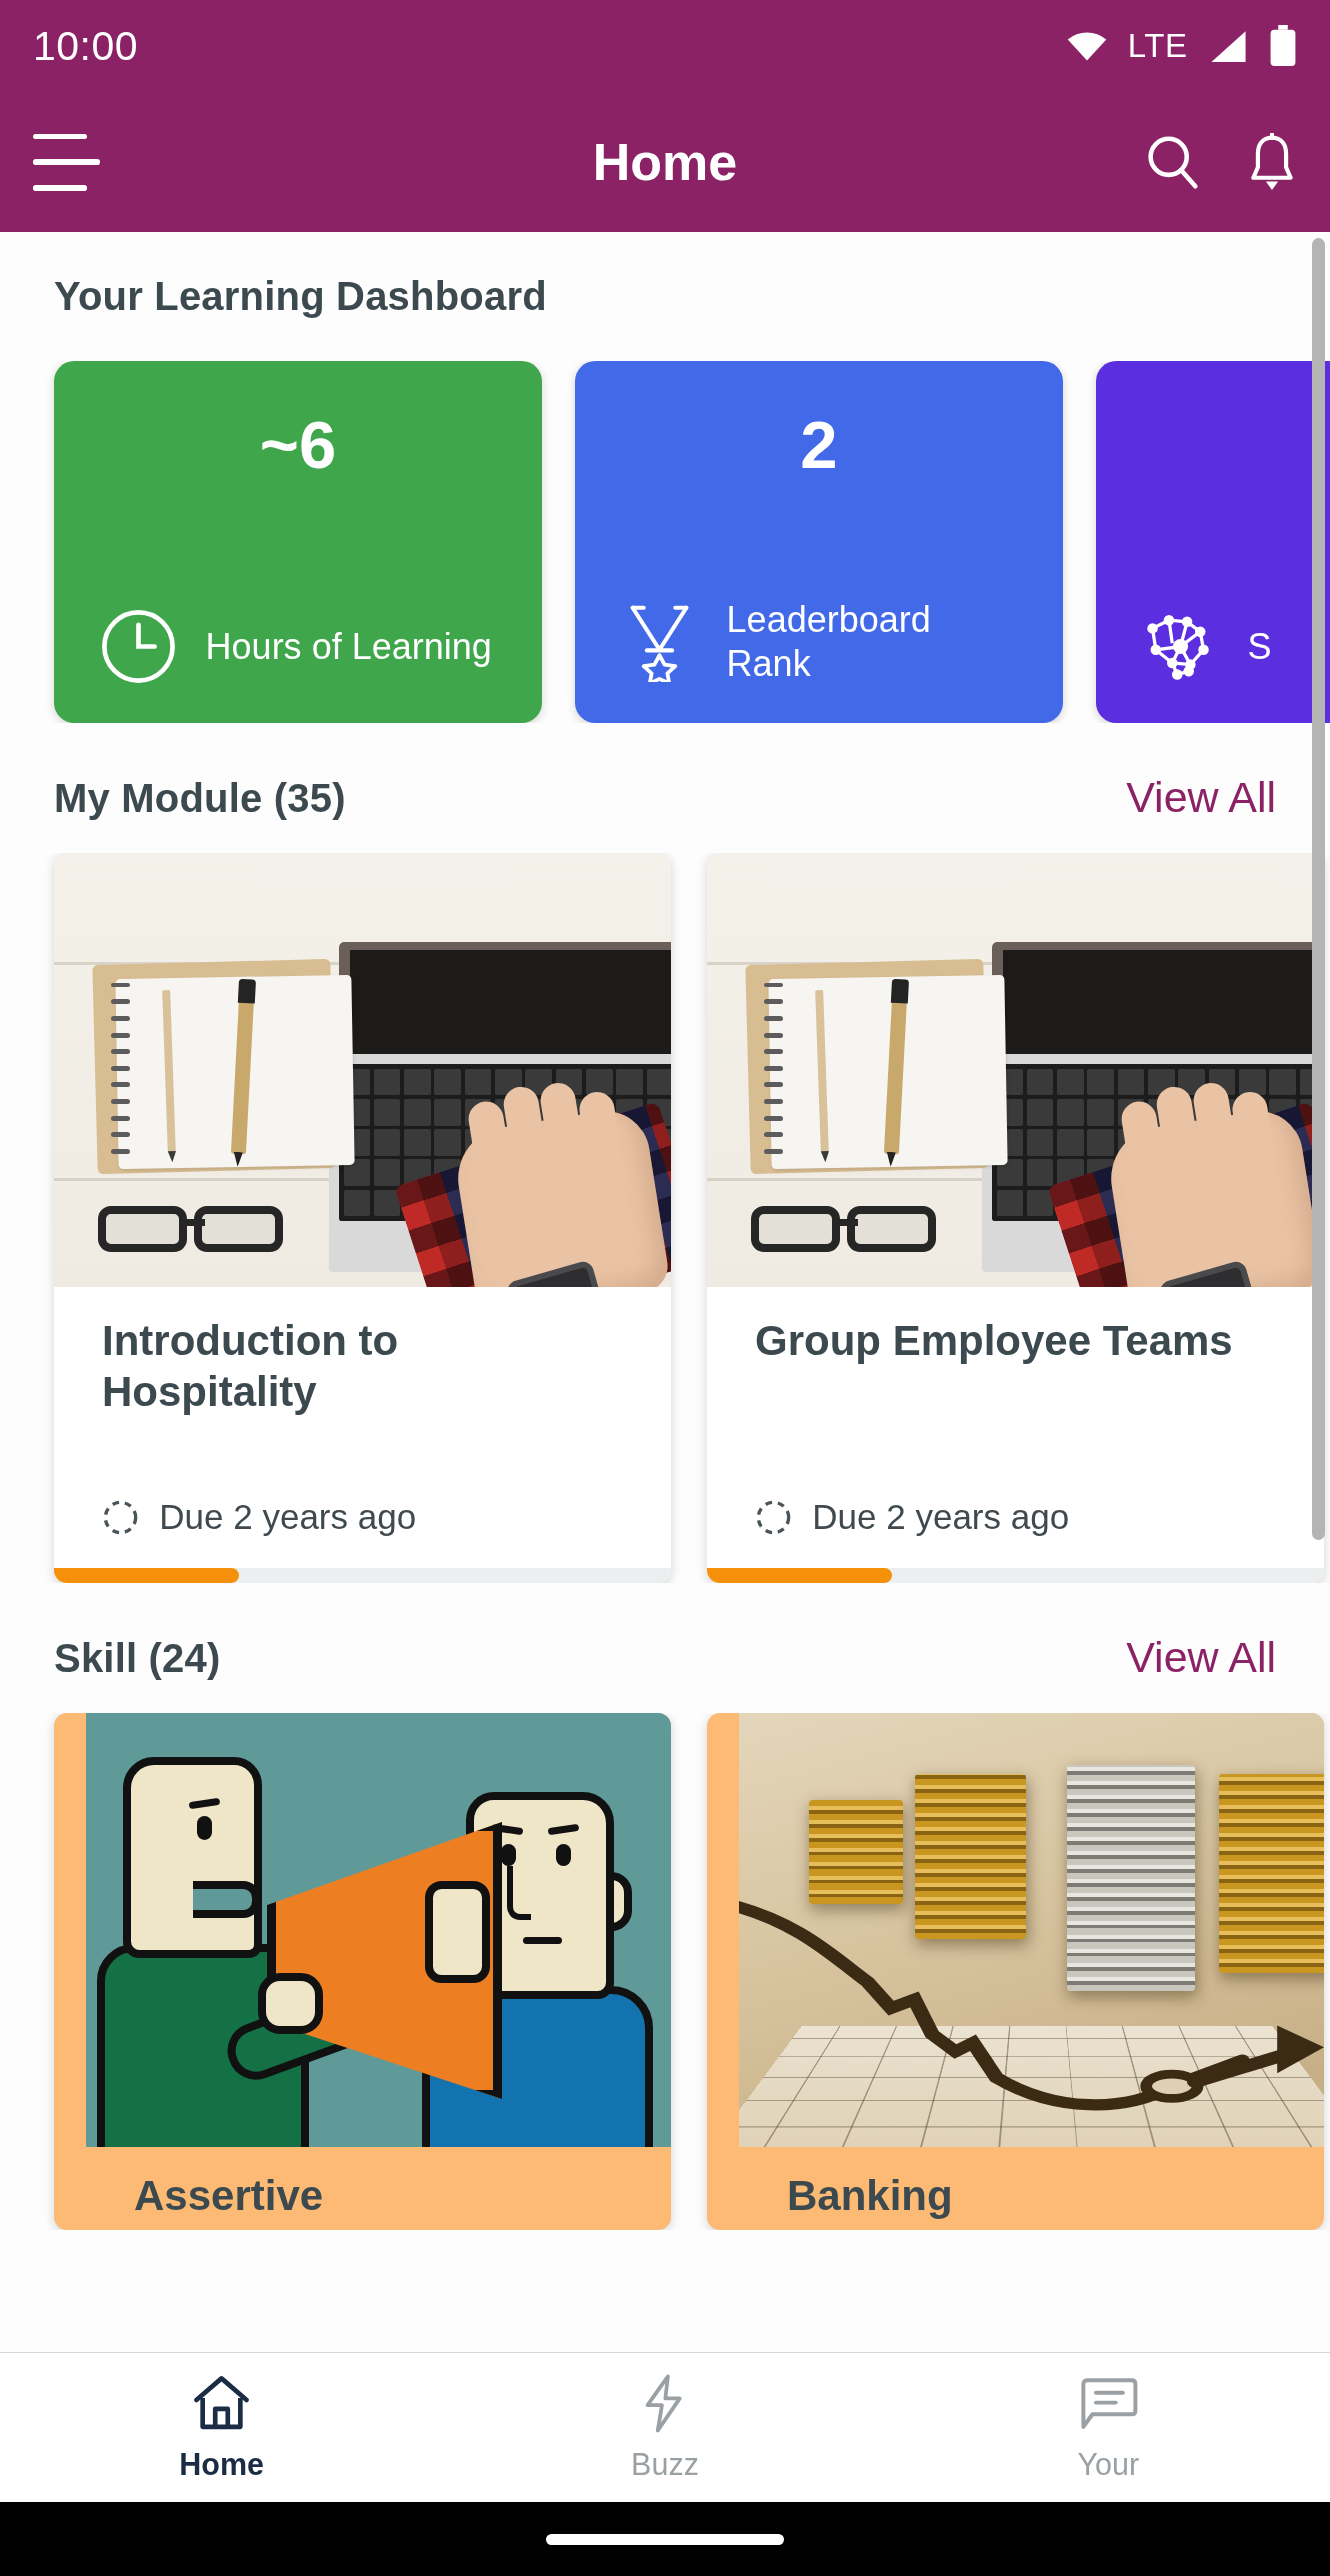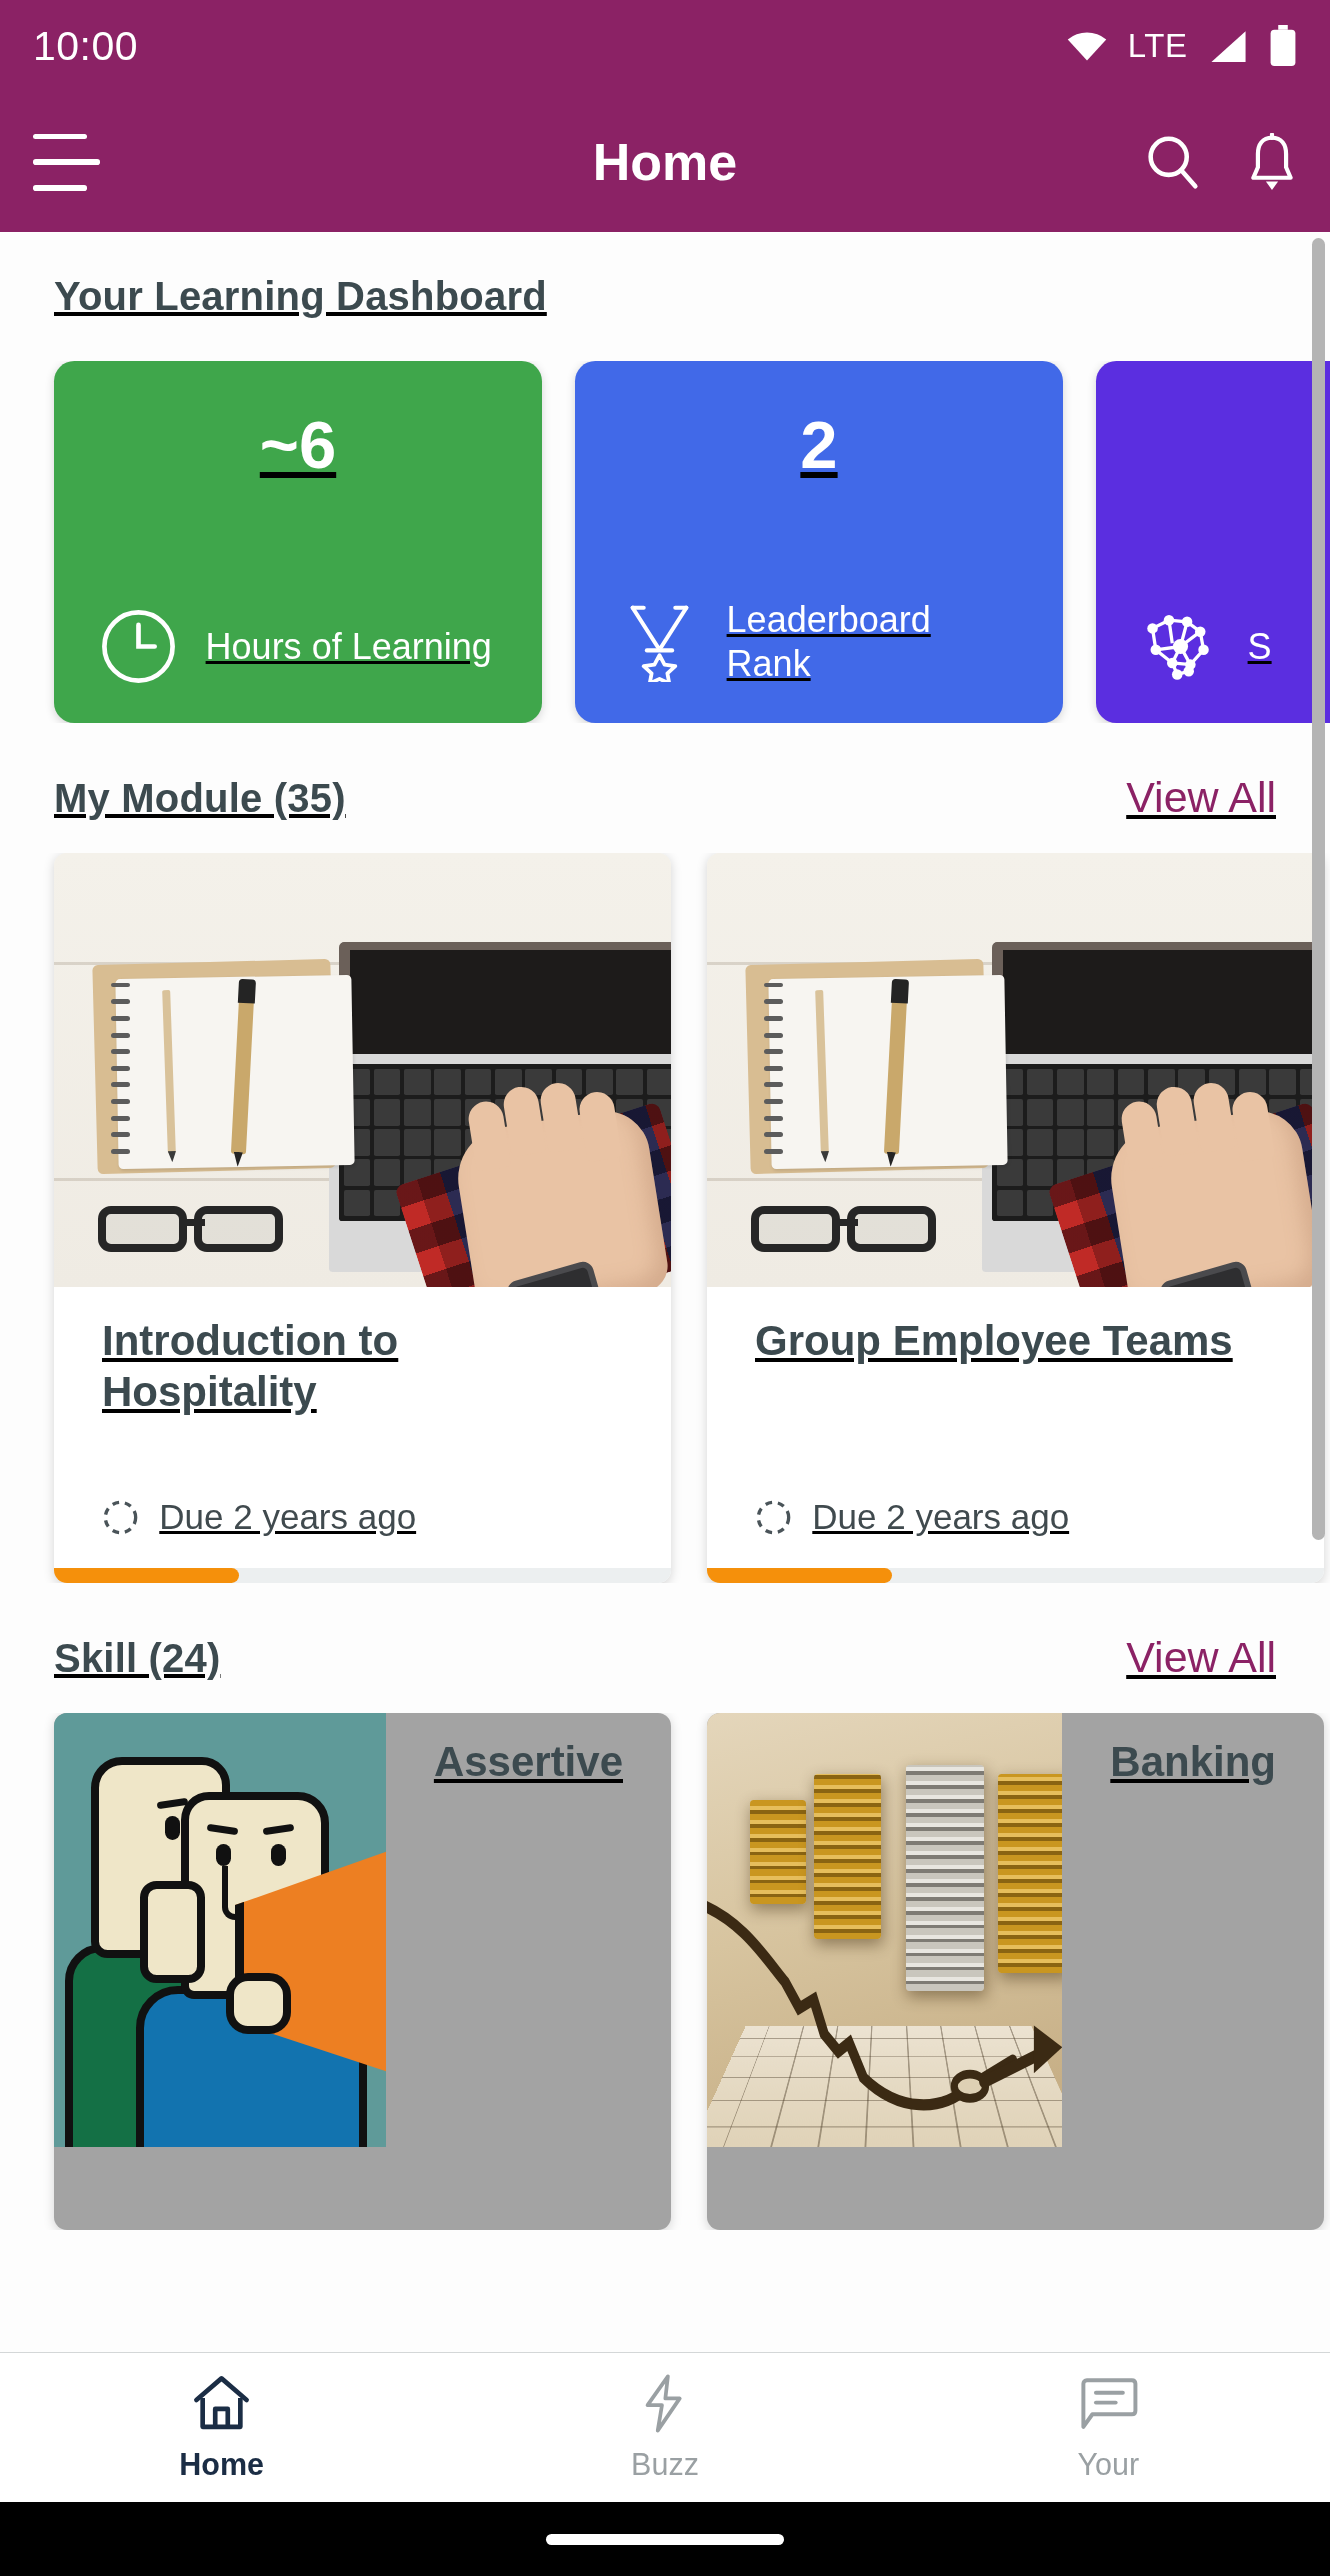--- a/index.html
+++ b/index.html
@@ -39,21 +39,21 @@
     position:absolute; left:0; right:0; text-align:center;
     font-size:52px; font-weight:bold; color:#fff; pointer-events:none;
   }
   .appbar-actions { margin-left:auto; display:flex; align-items:center; gap:46px; z-index:2; }
   .ic-search { width:57px; height:57px; }
   .ic-bell { width:50px; height:59px; }
 
   
   .content {
     position:absolute; top:233px; left:0; width:1330px; height:2121px;
-    background:#fdfdfd; overflow:hidden;text-decoration:underline;
+    background:#fdfdfd; overflow:hidden;
   }
   .scrollbar {
     position:absolute; top:238px; right:5.5px; width:13px; height:1302px;
     background:#b4b4b4; border-radius:6.5px; z-index:40;
   }
 
   .section-title {
     font-size:40px; font-weight:bold; color:#3c4a4f; letter-spacing:0.2px;
   }
 
@@ -102,23 +102,23 @@
     font-size:42px; font-weight:bold; color:#3c4a4f; line-height:1.22;
   }
   .mod-due { margin-top:auto; margin-bottom:31px; display:flex; align-items:center; gap:20.3px; }
   .ic-dash-circle { width:37px; height:37px; flex:0 0 auto; }
   .mod-due-text { font-size:35px; color:#404a4e; }
   .progress-track { height:14.8px; width:100%; background:#eceff0; }
   .progress-fill { height:100%; background:#F5900B; border-radius:0 7.4px 7.4px 0; }
 
   
   .skill-card {
-    flex:0 0 auto; width:617px; height:517px; background:#a3a3a3;
+    flex:0 0 auto; width:617px; height:517px; background:#fdba74;
     border-radius:13px; box-shadow:0 2.8px 11px rgba(0,0,0,.17);
-    overflow:hidden; display:flex; 
+    overflow:hidden; display:flex; flex-direction:column;padding-left:32px;
   }
   .skill-thumb { width:100%; height:434px; overflow:hidden; position:relative; }
   .skill-title {
     font-size:42px; font-weight:bold; color:#3c4a4f;
     padding:24px 48px 0 48px; line-height:1.2;
   }
 
   
   .bottomnav {
     position:absolute; bottom:74px; left:0; width:1330px; height:150px;

